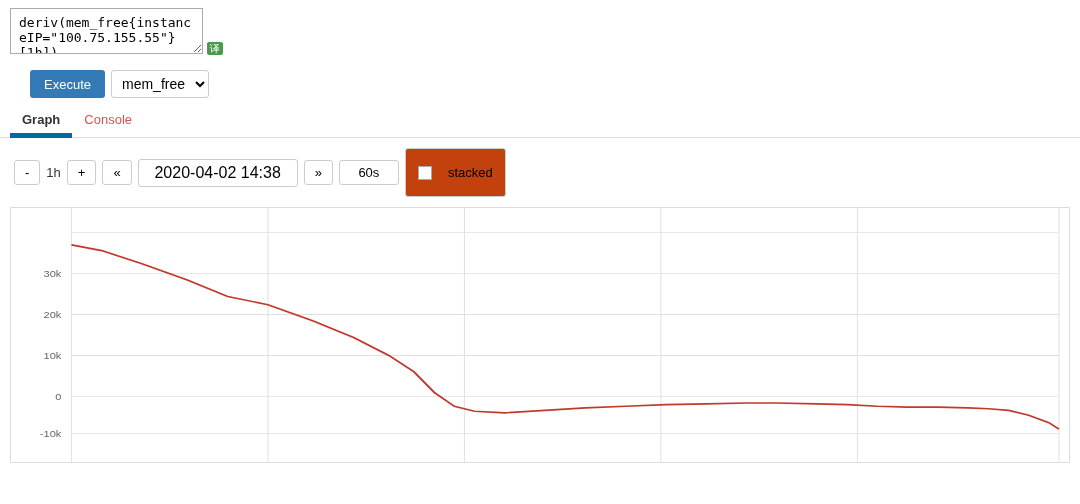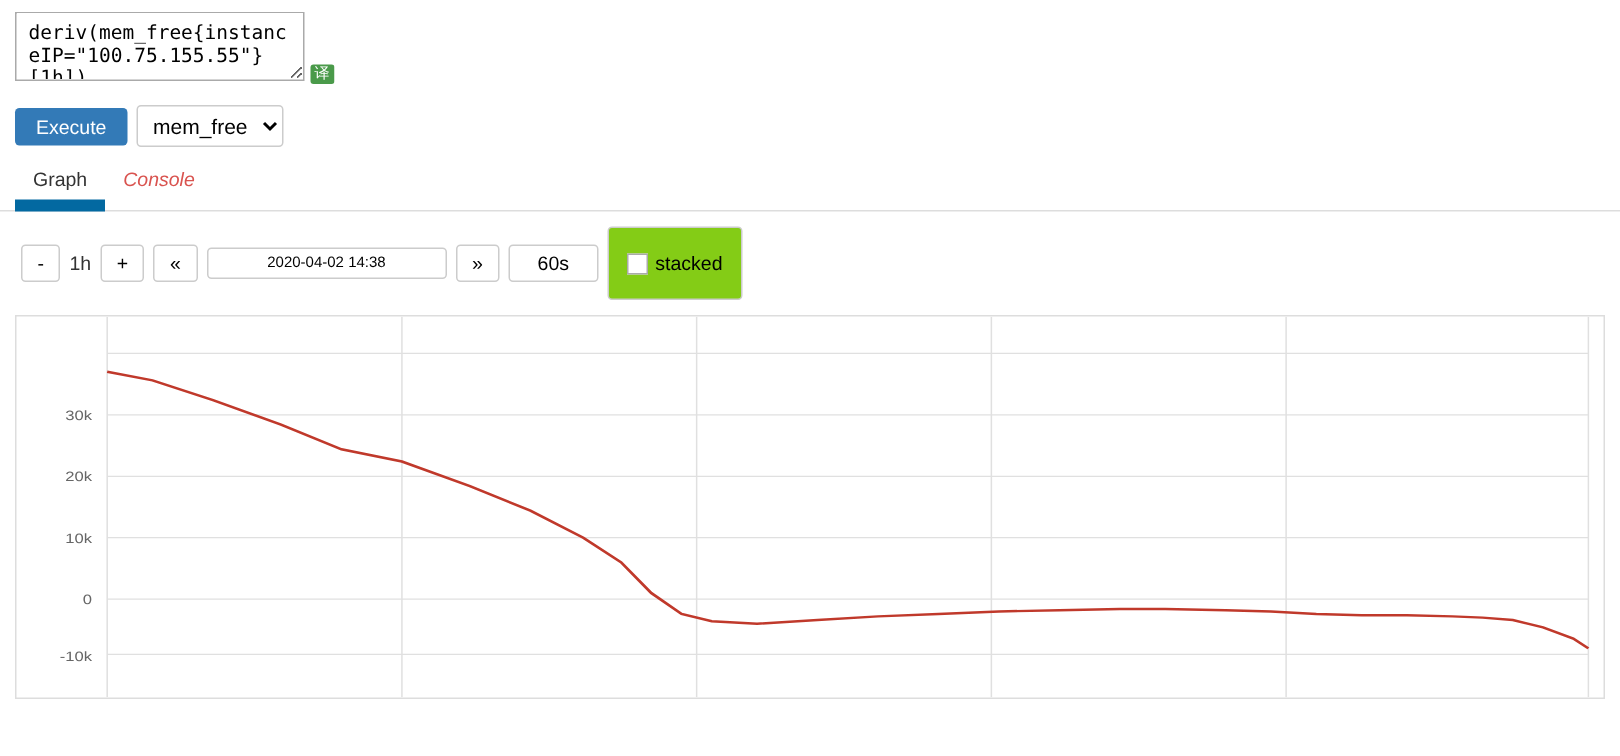--- a/index.html
+++ b/index.html
@@ -38,23 +38,23 @@
       text-align: right;
       font-size: 11px;
       color: #555;
       line-height: 1.6;
       white-space: nowrap;
       min-width: 150px;
     }
 
     .controls-row {
       display: flex;
-      align-items: center;
       padding: 4px 10px;
       gap: 6px;
+      margin-left: 20px;
     }
 
     .execute-btn {
       background: #337ab7;
       color: #fff;
       border: none;
       padding: 5px 14px;
       font-size: 13px;
       cursor: pointer;
       border-radius: 3px;
@@ -77,26 +77,25 @@
     }
 
     .tab {
       padding: 6px 12px;
       cursor: pointer;
       font-size: 13px;
       border-bottom: 2px solid transparent;
       margin-bottom: -1px;
     }
     .tab.active {
-      border-bottom: 8px solid #0369a1;
-      font-weight: 400;
+      border-bottom: 5px solid #0369a1;
+      font-weight: 700;
     }
     .tab.console {
       color: #d9534f;
-      font-style: italic;
     }
 
     .graph-toolbar {
       display: flex;
       align-items: center;
       gap: 6px;
       padding: 10px 14px;
     }
 
     .toolbar-btn {
@@ -104,45 +103,45 @@
       background: #fff;
       padding: 4px 10px;
       font-size: 13px;
       cursor: pointer;
       border-radius: 3px;
     }
 
     .time-input {
       border: 1px solid #ccc;
       padding: 4px 8px;
-      font-size: 10px;
+      font-size: 16px;
       width: 160px;
       border-radius: 3px;
       text-align: center;
     }
 
     .res-input {
       border: 1px solid #ccc;
       padding: 4px 8px;
       font-size: 13px;
       width: 60px;
       border-radius: 3px;
       text-align: center;
     }
 
     .stacked-btn {
       border: 1px solid #ccc;
-      background: #84cc16;
+      background: #c2410c;
       padding: 16px 12px;
       font-size: 13px;
       cursor: pointer;
       border-radius: 3px;
       display: flex;
       align-items: center;
-      gap: 5px;
+      gap: 16px;
     }
 
     .checkbox-icon {
       width: 14px;
       height: 14px;
       border: 1px solid #aaa;
       display: inline-block;
       background: #fff;
     }
 

